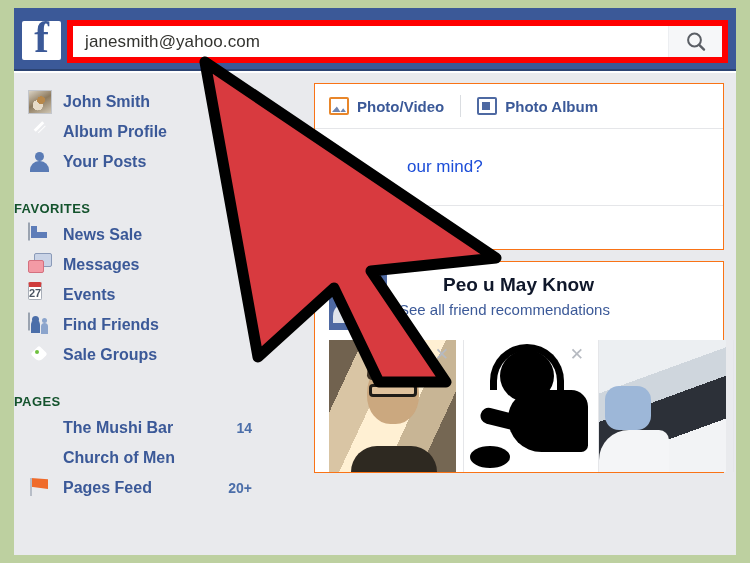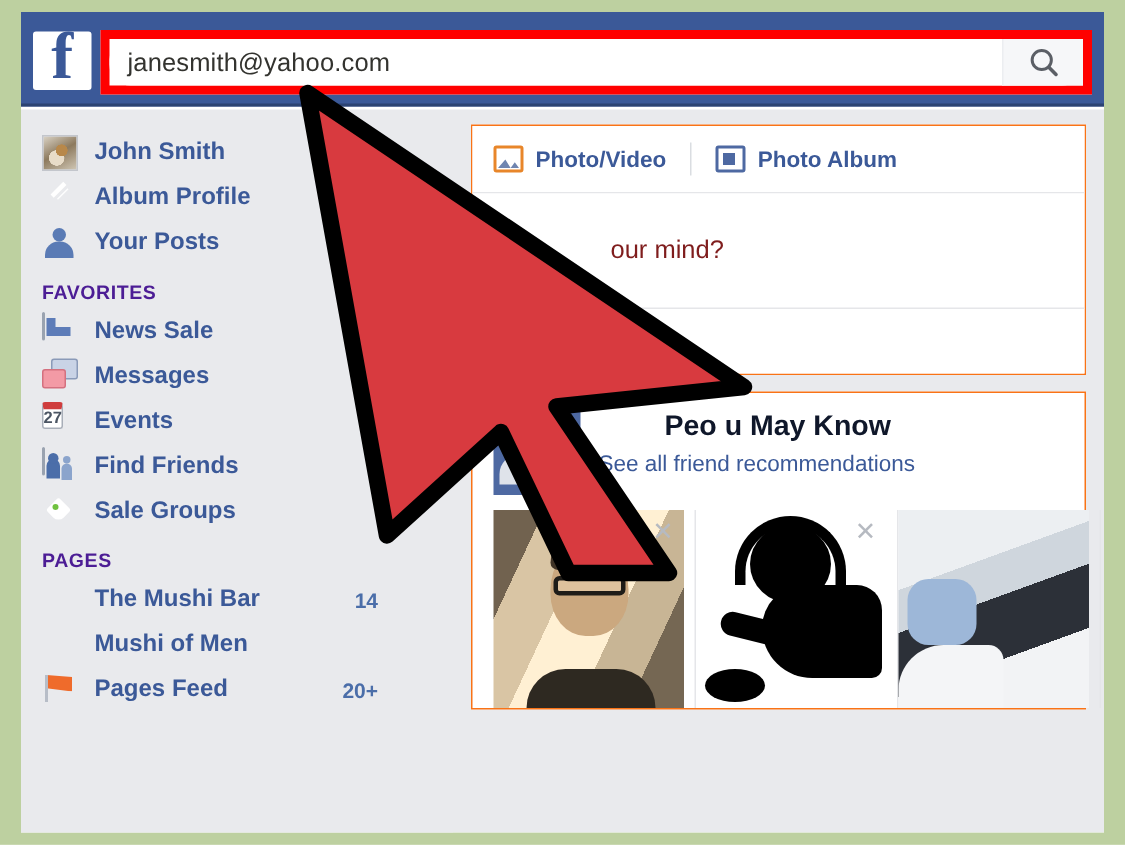--- a/index.html
+++ b/index.html
@@ -119,24 +119,23 @@
   .nav-badge {
     position: absolute;
     right: 50px;
     font-size: 14px;
     color: #4b6ea9;
     font-weight: bold;
   }
   .section-head {
     font-size: 13px;
     font-weight: bold;
-    color: #4c1d95;
+    color: #14532d;
     letter-spacing: 0.4px;
-    padding-left: 14px;
-    margin-top: 10px;
+    margin-top: 24px;
     margin-bottom: 4px;
   }
 
   
   .ico-avatar {
     width: 24px; height: 24px;
     background:
       radial-gradient(circle at 55% 42%, #b8884a 0 22%, transparent 23%),
       radial-gradient(circle at 40% 65%, #e8dcc8 0 26%, transparent 27%),
       linear-gradient(150deg, #d9d2c4 0%, #8d7a5e 48%, #cfc6b4 100%);
@@ -286,21 +285,21 @@
     position: relative;
   }
   .ico-photoalbum::after {
     content: ""; position: absolute; left: 3px; top: 3px;
     width: 8px; height: 8px; background: #4e69a2;
   }
   #composer-body {
     height: 76px;
     display: flex; align-items: center;
     padding-left: 14px;
-    font-size: 17px; color: #7f1d1d;
+    font-size: 17px; color: #1d4ed8;
     background: #fff;
   }
   #composer-footer {
     height: 44px; border-top: 1px solid #e5e6e9; background: #fff;
   }
 
   
   #pymk-head {
     display: flex; align-items: flex-start;
     padding: 10px 0 10px 14px;
@@ -498,21 +497,21 @@
 
       <div class="section-head">PAGES</div>
 
       <div class="nav-item">
         <span class="nav-icon"><span class="ico-sq-red"></span></span>
         <span class="nav-label">The Mushi Bar</span>
         <span class="nav-badge">14</span>
       </div>
       <div class="nav-item">
         <span class="nav-icon"><span class="ico-sq-black"></span></span>
-        <span class="nav-label">Mushi of Men</span>
+        <span class="nav-label">Church of Men</span>
         <span class="nav-badge"></span>
       </div>
       <div class="nav-item">
         <span class="nav-icon"><span class="ico-flag"></span></span>
         <span class="nav-label">Pages Feed</span>
         <span class="nav-badge">20+</span>
       </div>
       <div class="nav-item">
         <span class="nav-icon"><span class="ico-partial-blue"></span></span>
       </div>

